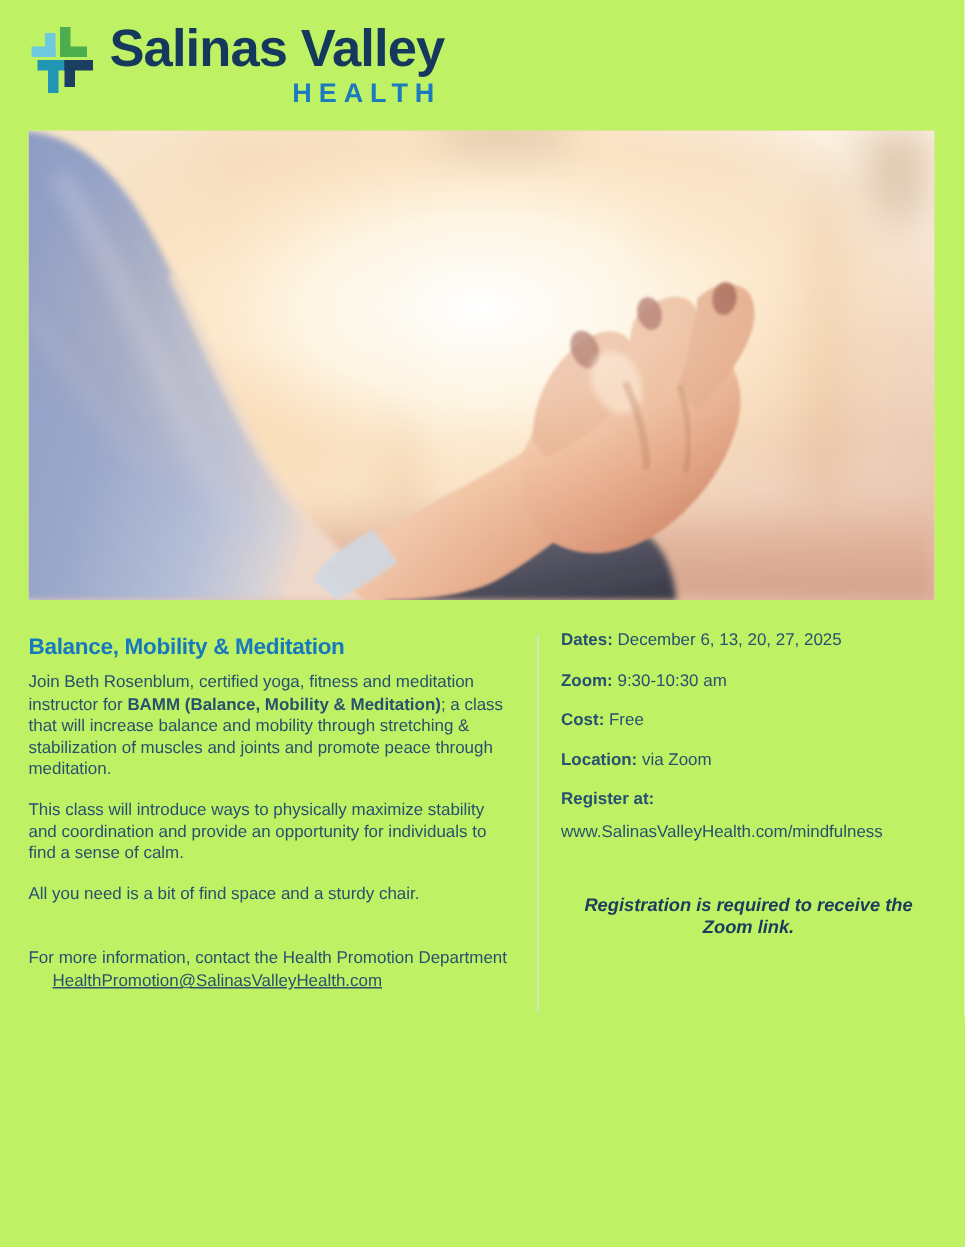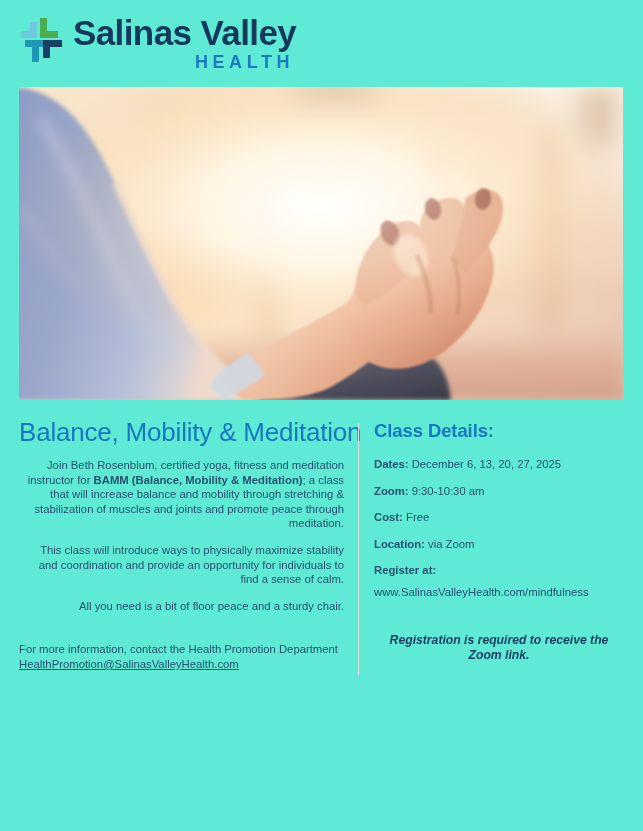--- a/index.html
+++ b/index.html
@@ -8,21 +8,21 @@
     width: 643px;
     height: 831px;
     background: #ffffff;
     font-family: "Liberation Sans", sans-serif;
   }
 
   .page {
     position: relative;
     width: 643px;
     height: 831px;
-    background: #5eead4;
+    background: #bef264;
     overflow: hidden;
   }
 
   
   .logo-block {
     position: absolute;
     left: 19px;
     top: 14px;
     display: flex;
     align-items: flex-start;
@@ -102,44 +102,43 @@
 
   .col-right {
     position: absolute;
     left: 374px;
     top: 0;
     width: 250px;
   }
 
   
   h1.section-title {
-    font-size: 26px;
+    font-size: 15px;
     line-height: 24px;
-    font-weight: normal;
+    font-weight: bold;
     color: #1878be;
     letter-spacing: -0.2px;
-    margin-bottom: 14px;
+    margin-bottom: 4px;
     white-space: nowrap;
   }
 
   h2.details-title {
     font-size: 18.5px;
     line-height: 22px;
     font-weight: bold;
     color: #1878be;
     letter-spacing: -0.1px;
     margin-bottom: 15px;
   }
 
   p.body {
     font-size: 11.3px;
     line-height: 14.6px;
     color: #28506f;
     margin-bottom: 12px;
-    text-align: right;
   }
 
   p.body b { font-weight: bold; color: #28506f; }
 
   .detail-row {
     font-size: 11.3px;
     line-height: 14.6px;
     color: #28506f;
     margin-bottom: 12px;
   }
@@ -166,20 +165,21 @@
 
   .contact {
     font-size: 11.3px;
     line-height: 14.6px;
     color: #28506f;
     margin-top: 29px;
   }
 
   .email-link {
     color: #28506f;
+    margin-left: 16px;
   }
 </style>
 </head>
 <body>
 
 <div class="page">
 
   <div class="logo-block">
     <div class="logo-mark">
       <svg viewBox="0 0 46 48" xmlns="http://www.w3.org/2000/svg">
@@ -338,32 +338,31 @@
 
   <div class="content">
 
     <div class="col-left">
       <h1 class="section-title">Balance, Mobility &amp; Meditation</h1>
 
       <p class="body"><span>Join Beth Rosenblum, certified yoga, fitness and meditation instructor for </span><b>BAMM (Balance, Mobility &amp; Meditation)</b><span>; a class that will increase balance and mobility through stretching &amp; stabilization of muscles and joints and promote peace through meditation.</span></p>
 
       <p class="body">This class will introduce ways to physically maximize stability and coordination and provide an opportunity for individuals to find a sense of calm.</p>
 
-      <p class="body">All you need is a bit of floor peace and a sturdy chair.</p>
+      <p class="body">All you need is a bit of find space and a sturdy chair.</p>
 
       <div class="contact">
         <div>For more information, contact the Health Promotion Department</div>
         <a class="email-link" href="#">HealthPromotion@SalinasValleyHealth.com</a>
       </div>
     </div>
 
     <div class="divider"></div>
 
     <div class="col-right">
-      <h2 class="details-title">Class Details:</h2>
 
       <div class="detail-row">
         <span class="lbl">Dates:</span><span> December 6, 13, 20, 27, 2025</span>
       </div>
 
       <div class="detail-row">
         <span class="lbl">Zoom:</span><span> 9:30-10:30 am</span>
       </div>
 
       <div class="detail-row">

